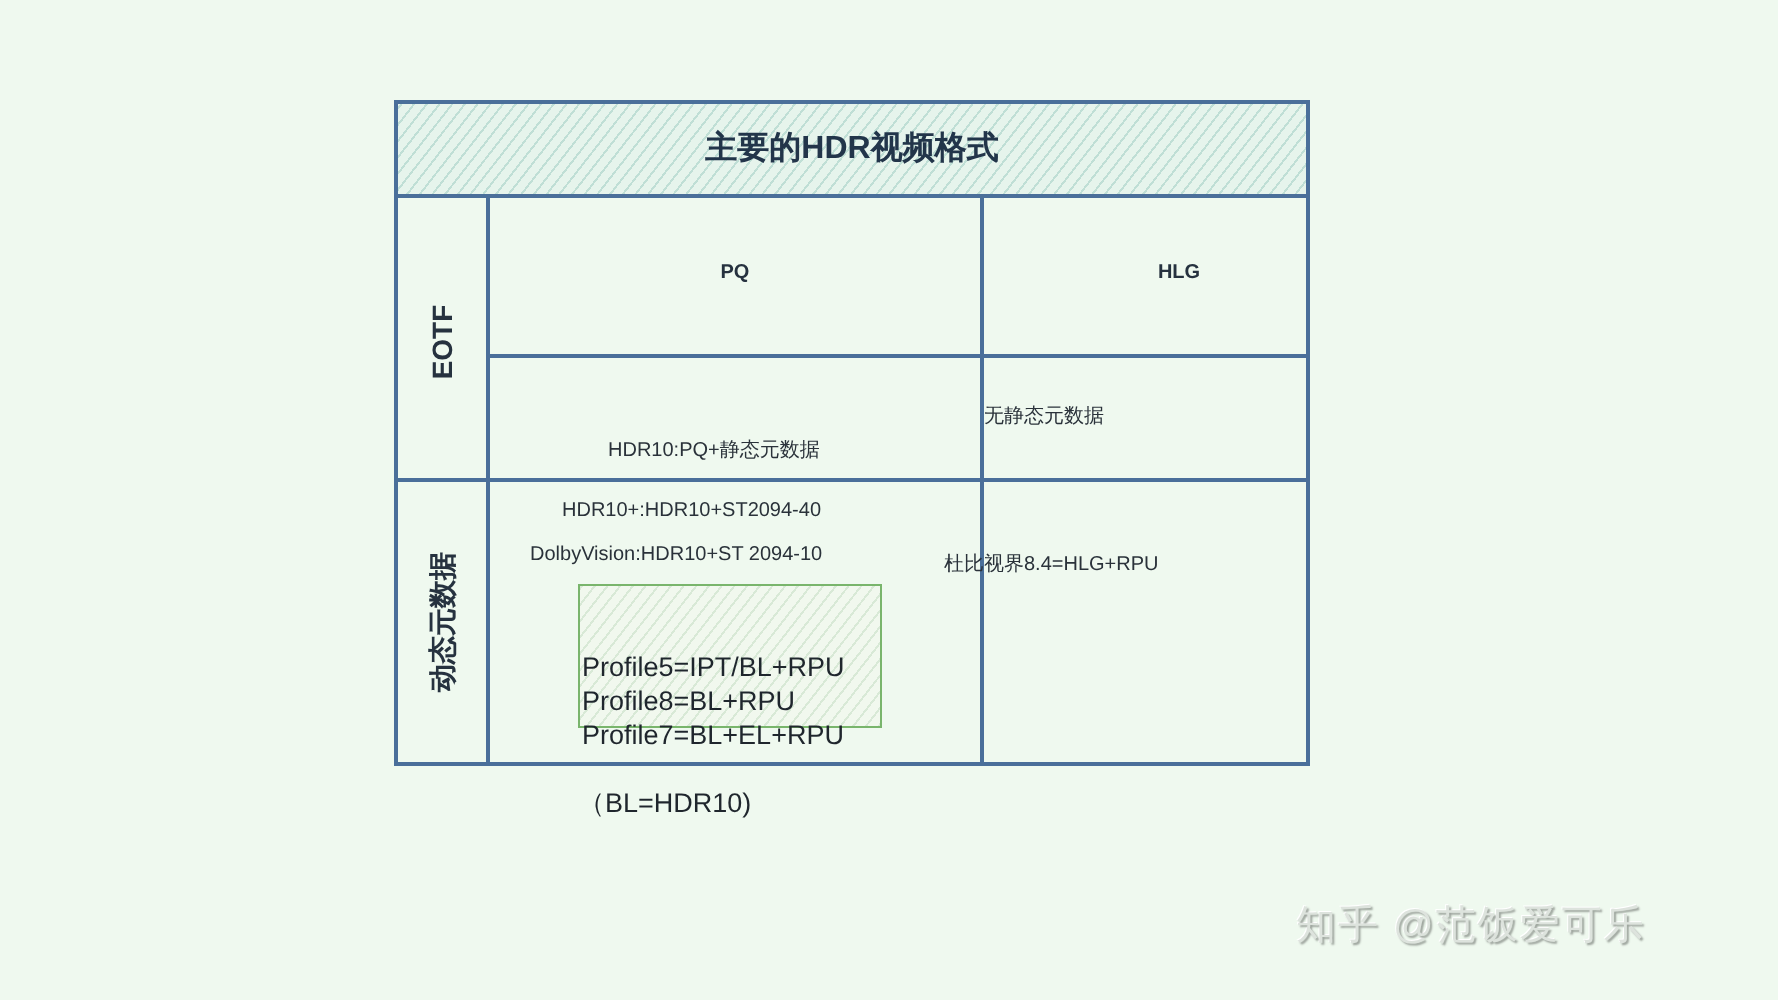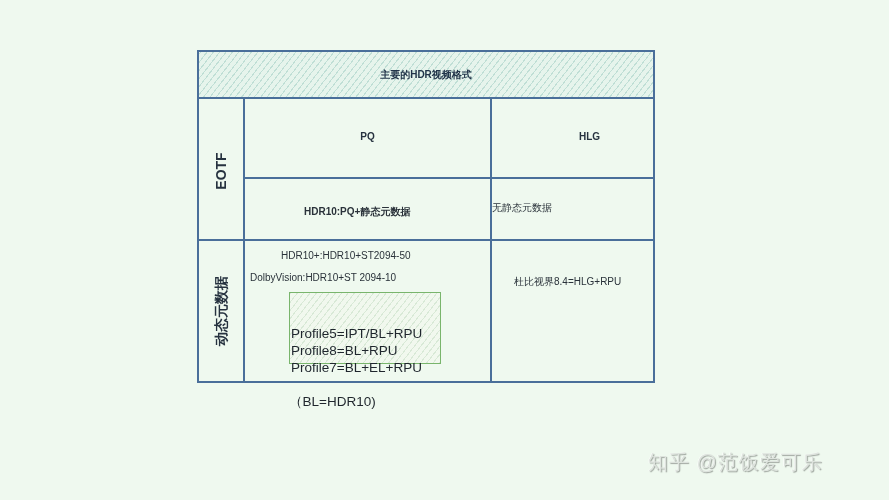--- a/index.html
+++ b/index.html
@@ -45,21 +45,21 @@
       color: #26323f;
     }
     .title {
       position: absolute;
       left: 198px;
       top: 51px;
       width: 456px;
       height: 47px;
       line-height: 48px;
       text-align: center;
-      font-size: 10px;
+      font-size: 16px;
       font-weight: bold;
       color: #22354a;
     }
     .vert {
       position: absolute;
       font-size: 14px;
       font-weight: bold;
       color: #26323f;
       transform: rotate(-90deg);
       transform-origin: center center;
@@ -116,27 +116,27 @@
 <div class="line" style="left:244px;top:177px;width:411px;height:2px;"></div>
 <div class="line" style="left:243px;top:97px;width:2px;height:286px;"></div>
 <div class="line" style="left:490px;top:97px;width:2px;height:286px;"></div>
 
 <div class="vert" style="left:181px;top:162px;width:80px;height:18px;line-height:18px;">EOTF</div>
 <div class="vert" style="left:181px;top:302px;width:80px;height:18px;line-height:18px;">动态元数据</div>
 
 <div class="cell-text bold" style="left:245px;top:131px;width:245px;text-align:center;">PQ</div>
 <div class="cell-text bold" style="left:492px;top:131px;width:195px;text-align:center;">HLG</div>
 
-<div class="cell-text" style="left:304px;top:205px;font-weight:bold;">HDR10:PQ+静态元数据</div>
+<div class="cell-text" style="left:304px;top:218px;">HDR10:PQ+静态元数据</div>
 <div class="cell-text" style="left:492px;top:201px;width:130px;text-align:left;">无静态元数据</div>
 
-<div class="cell-text" style="left:281px;top:250px;">HDR10+:HDR10+ST2094-50</div>
-<div class="cell-text" style="left:250px;top:272px;">DolbyVision:HDR10+ST 2094-10</div>
+<div class="cell-text" style="left:281px;top:250px;">HDR10+:HDR10+ST2094-40</div>
+<div class="cell-text" style="left:265px;top:272px;">DolbyVision:HDR10+ST 2094-10</div>
 
 <div class="profile-box"></div>
 <div class="profile-line" style="top:294px;">Profile5=IPT/BL+RPU</div>
 <div class="profile-line" style="top:311px;">Profile8=BL+RPU</div>
 <div class="profile-line" style="top:328px;">Profile7=BL+EL+RPU</div>
 <div class="profile-line" style="top:361px;left:289px;">（BL=HDR10)</div>
 
-<div class="cell-text" style="left:514px;top:275px;">杜比视界8.4=HLG+RPU</div>
+<div class="cell-text" style="left:472px;top:275px;">杜比视界8.4=HLG+RPU</div>
 
 <div class="watermark">知乎 @范饭爱可乐</div>
 
 </body></html>

